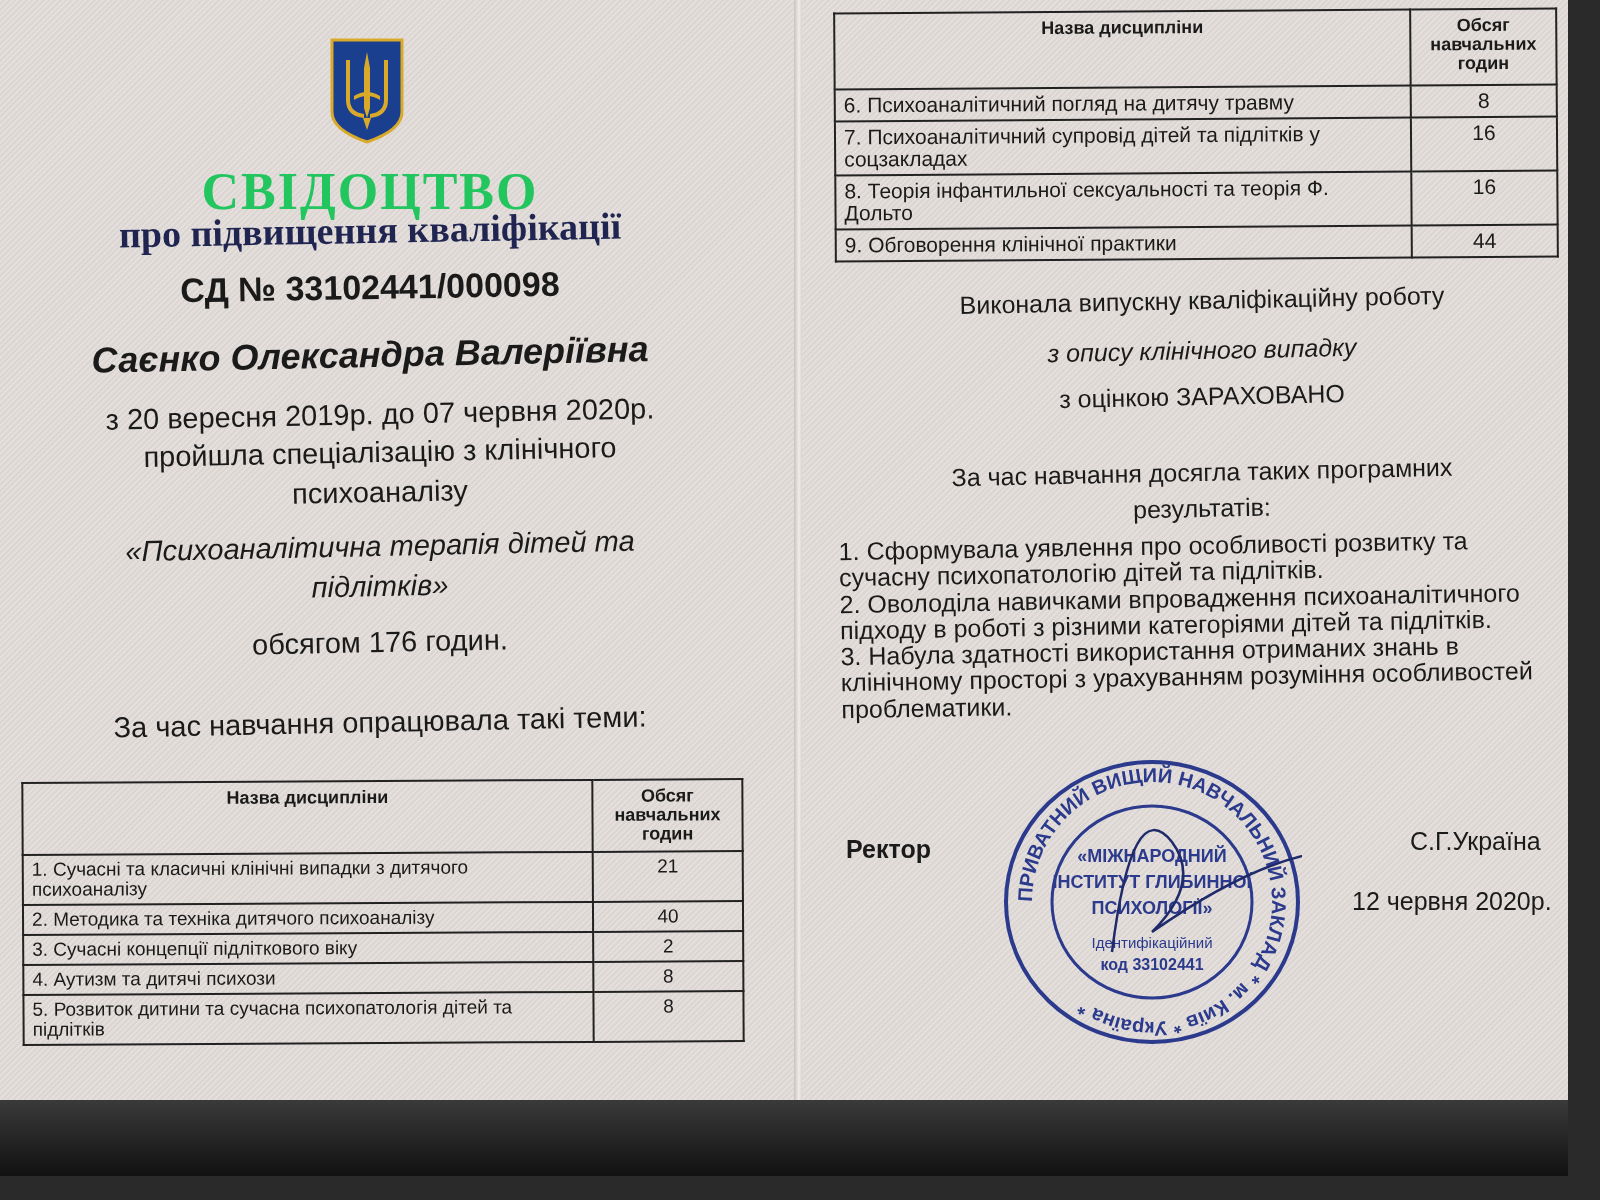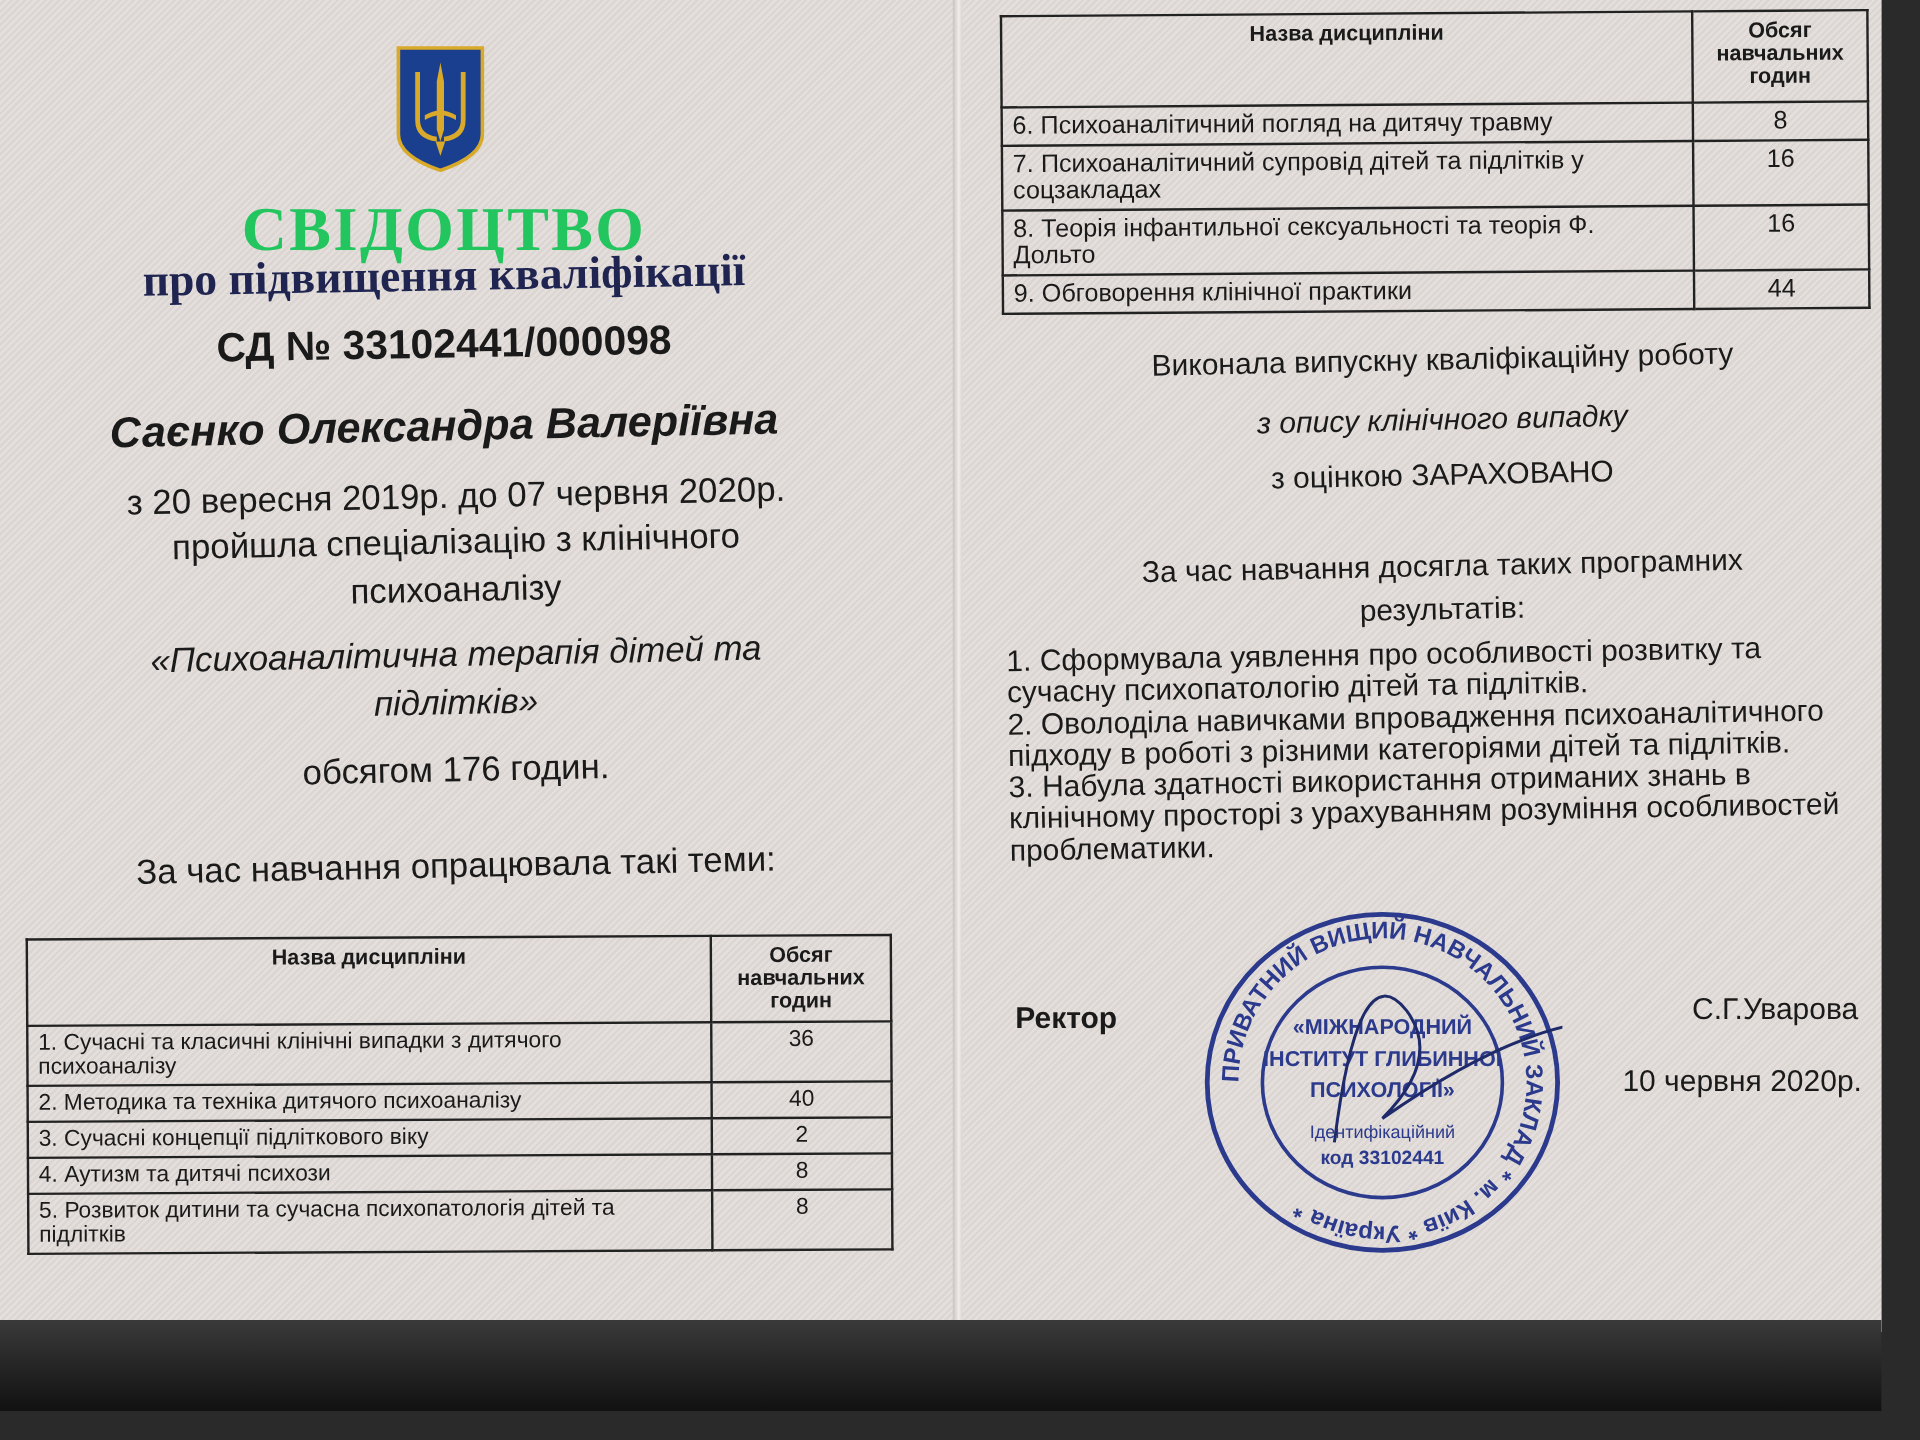--- a/index.html
+++ b/index.html
@@ -81,21 +81,21 @@
 <div class="center line" style="top:706px;">За час навчання опрацювала такі теми:</div>
 
 <table class="disc" style="left:22px; top:780px; width:722px; transform: rotate(-0.3deg);">
   <tbody>
       <tr>
     <th style="width:570px; height:72px;">Назва дисципліни</th>
     <th>Обсяг навчальних годин</th>
   </tr>
   <tr>
         <td>1. Сучасні та класичні клінічні випадки з дитячого психоаналізу</td>
-        <td class="hrs">36</td>
+        <td class="hrs">21</td>
       </tr>
   <tr>
         <td>2. Методика та техніка дитячого психоаналізу</td>
         <td class="hrs">40</td>
       </tr>
   <tr>
         <td>3. Сучасні концепції підліткового віку</td>
         <td class="hrs">2</td>
       </tr>
   <tr>
@@ -140,22 +140,22 @@
 <div class="center line" style="left:822px; width:760px; top:458px; font-size:25px;">За час навчання досягла таких програмних</div>
 <div class="center line" style="left:822px; width:760px; top:494px; font-size:25px;">результатів:</div>
 
 <div class="rtext" style="left:840px; top:532px; width:720px; transform: rotate(-1deg);">
   <div>1. Сформувала уявлення про особливості розвитку та сучасну психопатологію дітей та підлітків.</div>
   <div>2. Оволоділа навичками впровадження психоаналітичного підходу в роботі з різними категоріями дітей та підлітків.</div>
   <div>3. Набула здатності використання отриманих знань в клінічному просторі з урахуванням розуміння особливостей проблематики.</div>
 </div>
 
 <div class="rtext" style="left:846px; top:836px;font-weight:bold;">Ректор</div>
-<div class="rtext" style="left:1410px; top:828px;">С.Г.Уварова</div>
-<div class="rtext" style="left:1352px; top:888px;">10 червня 2020р.</div>
+<div class="rtext" style="left:1410px; top:828px;">С.Г.Україна</div>
+<div class="rtext" style="left:1352px; top:888px;">12 червня 2020р.</div>
 
 <svg class="stamp" viewBox="0 0 300 300">
   <defs>
     <path id="ring" d="M150,150 m-120,0 a120,120 0 1,1 240,0 a120,120 0 1,1 -240,0"></path>
   </defs>
   <ellipse cx="150" cy="150" rx="146" ry="140" fill="none" stroke="#2b3a8c" stroke-width="4"></ellipse>
   <ellipse cx="150" cy="150" rx="100" ry="96" fill="none" stroke="#2b3a8c" stroke-width="3"></ellipse>
   <text font-family="Liberation Sans, sans-serif" font-size="20" fill="#2b3a8c" font-weight="bold">
     <textPath href="#ring">ПРИВАТНИЙ ВИЩИЙ НАВЧАЛЬНИЙ ЗАКЛАД * м. Київ * Україна *</textPath>
   </text>

